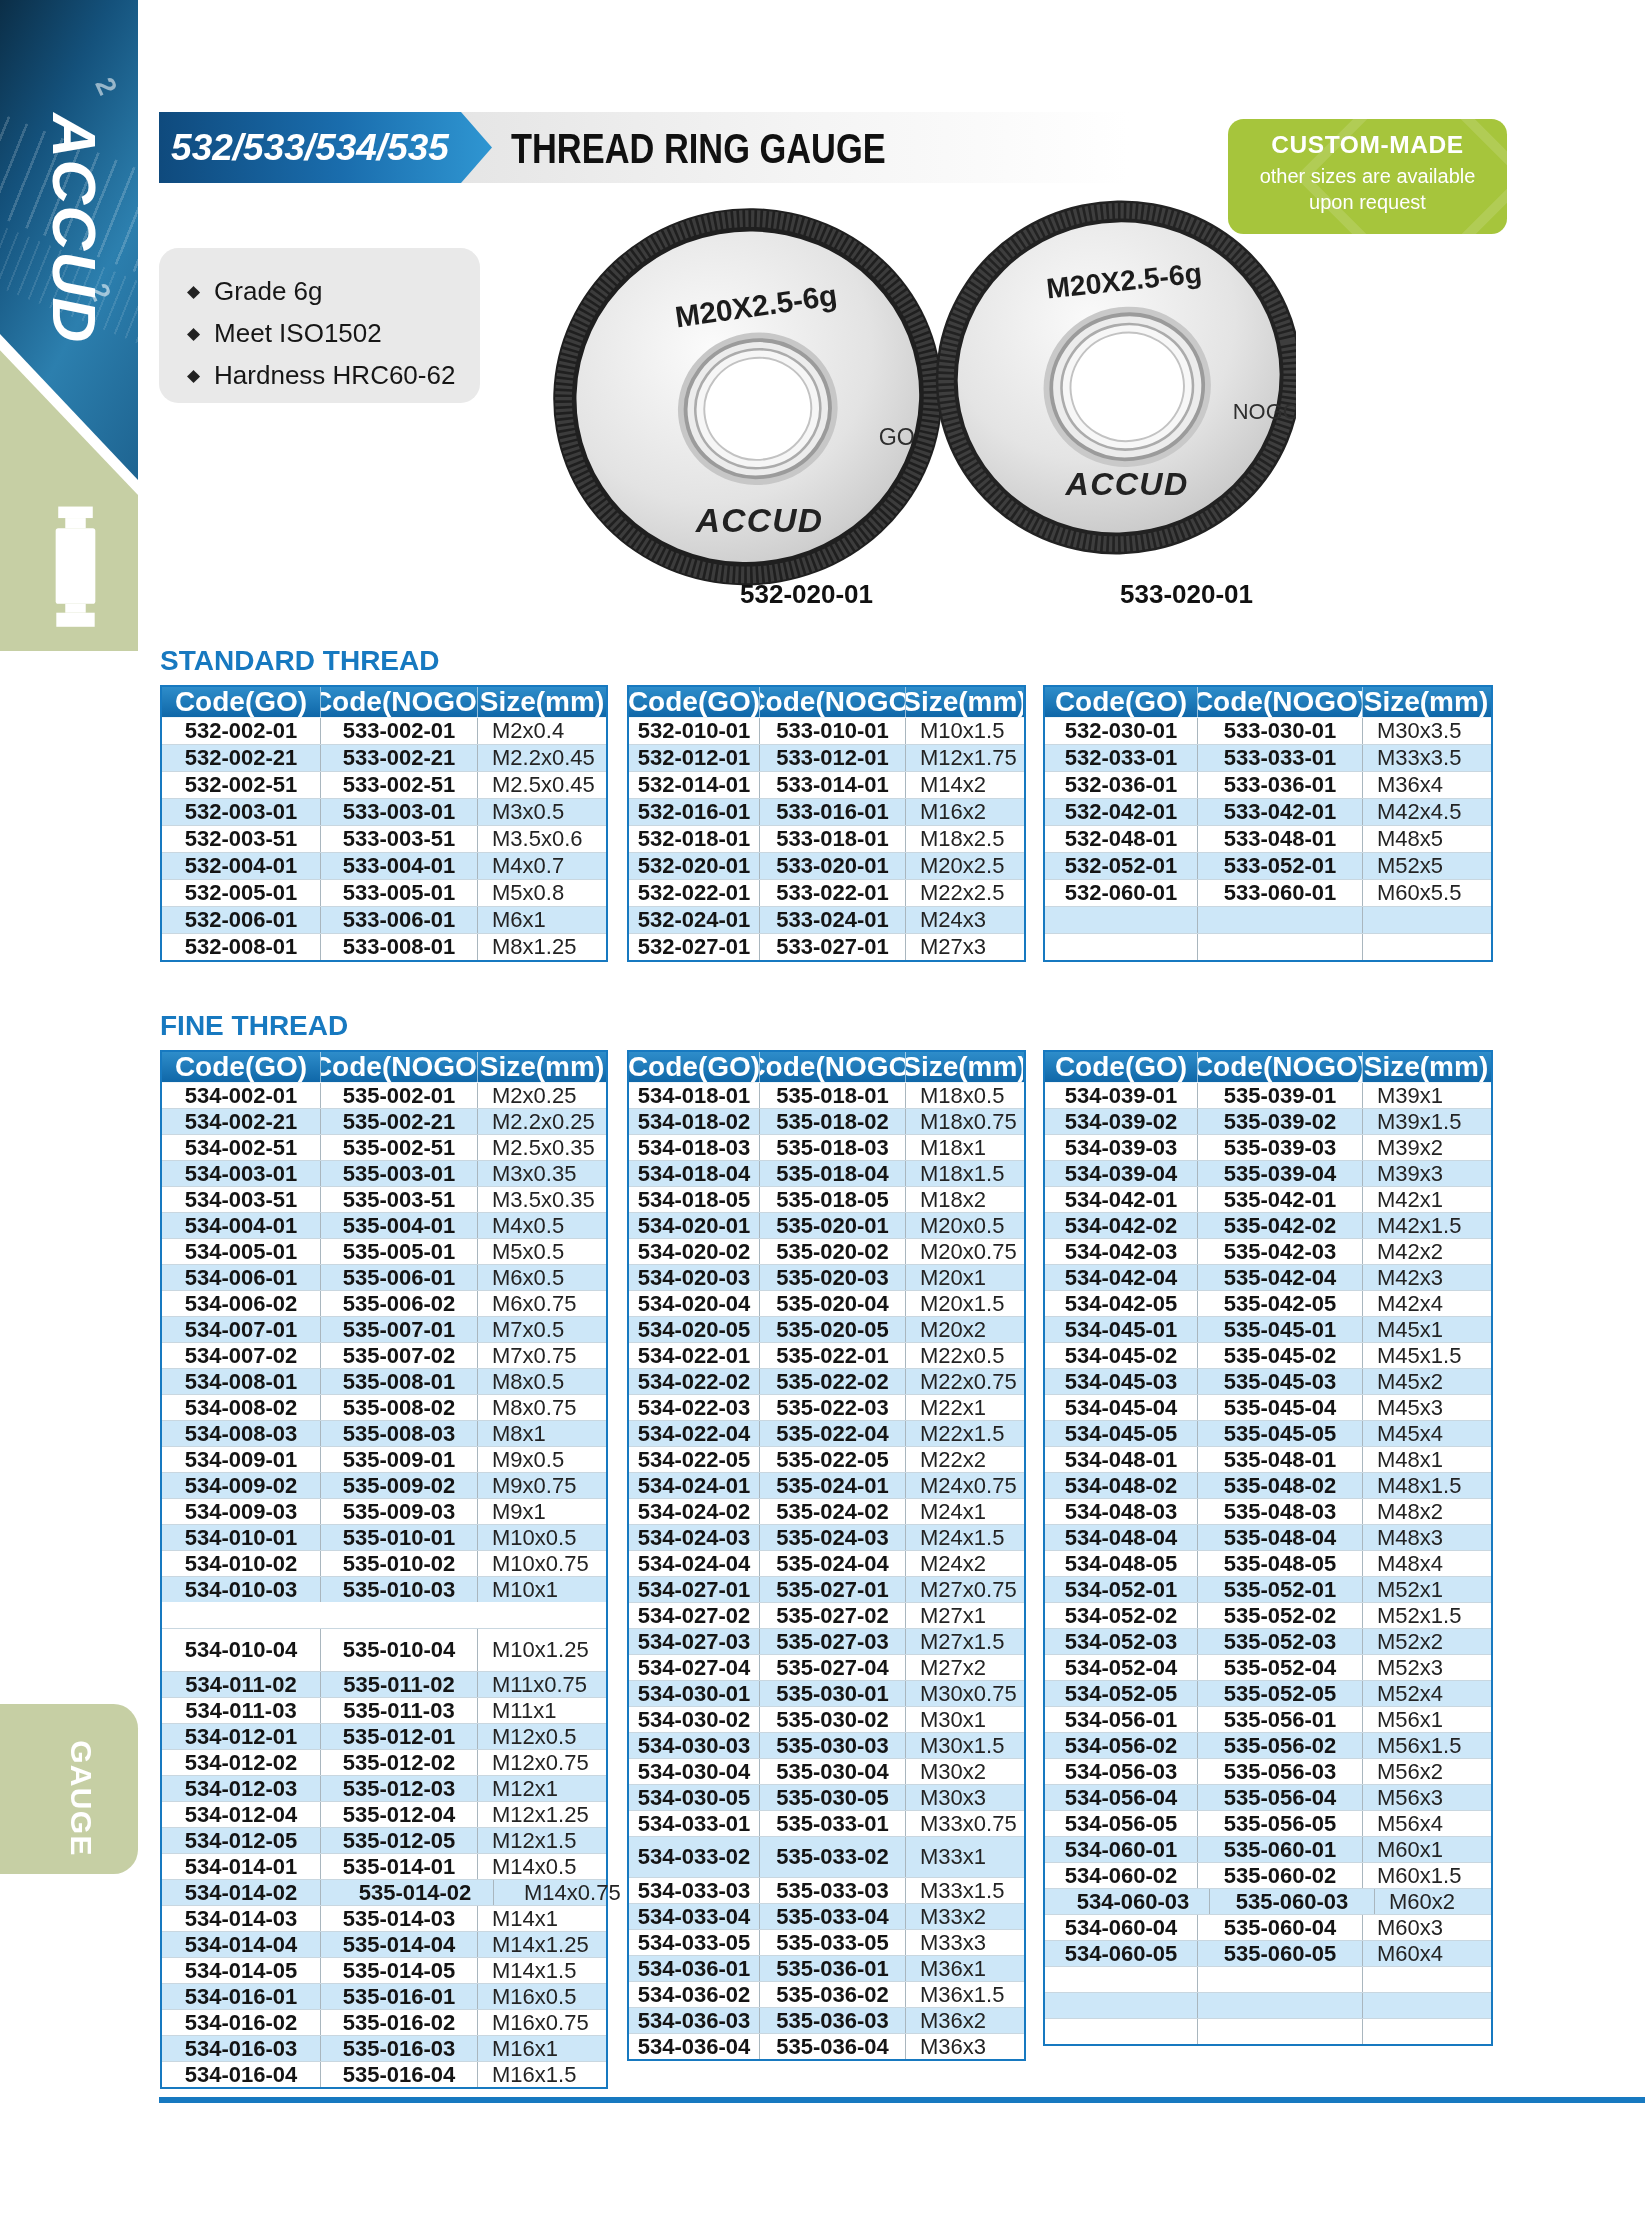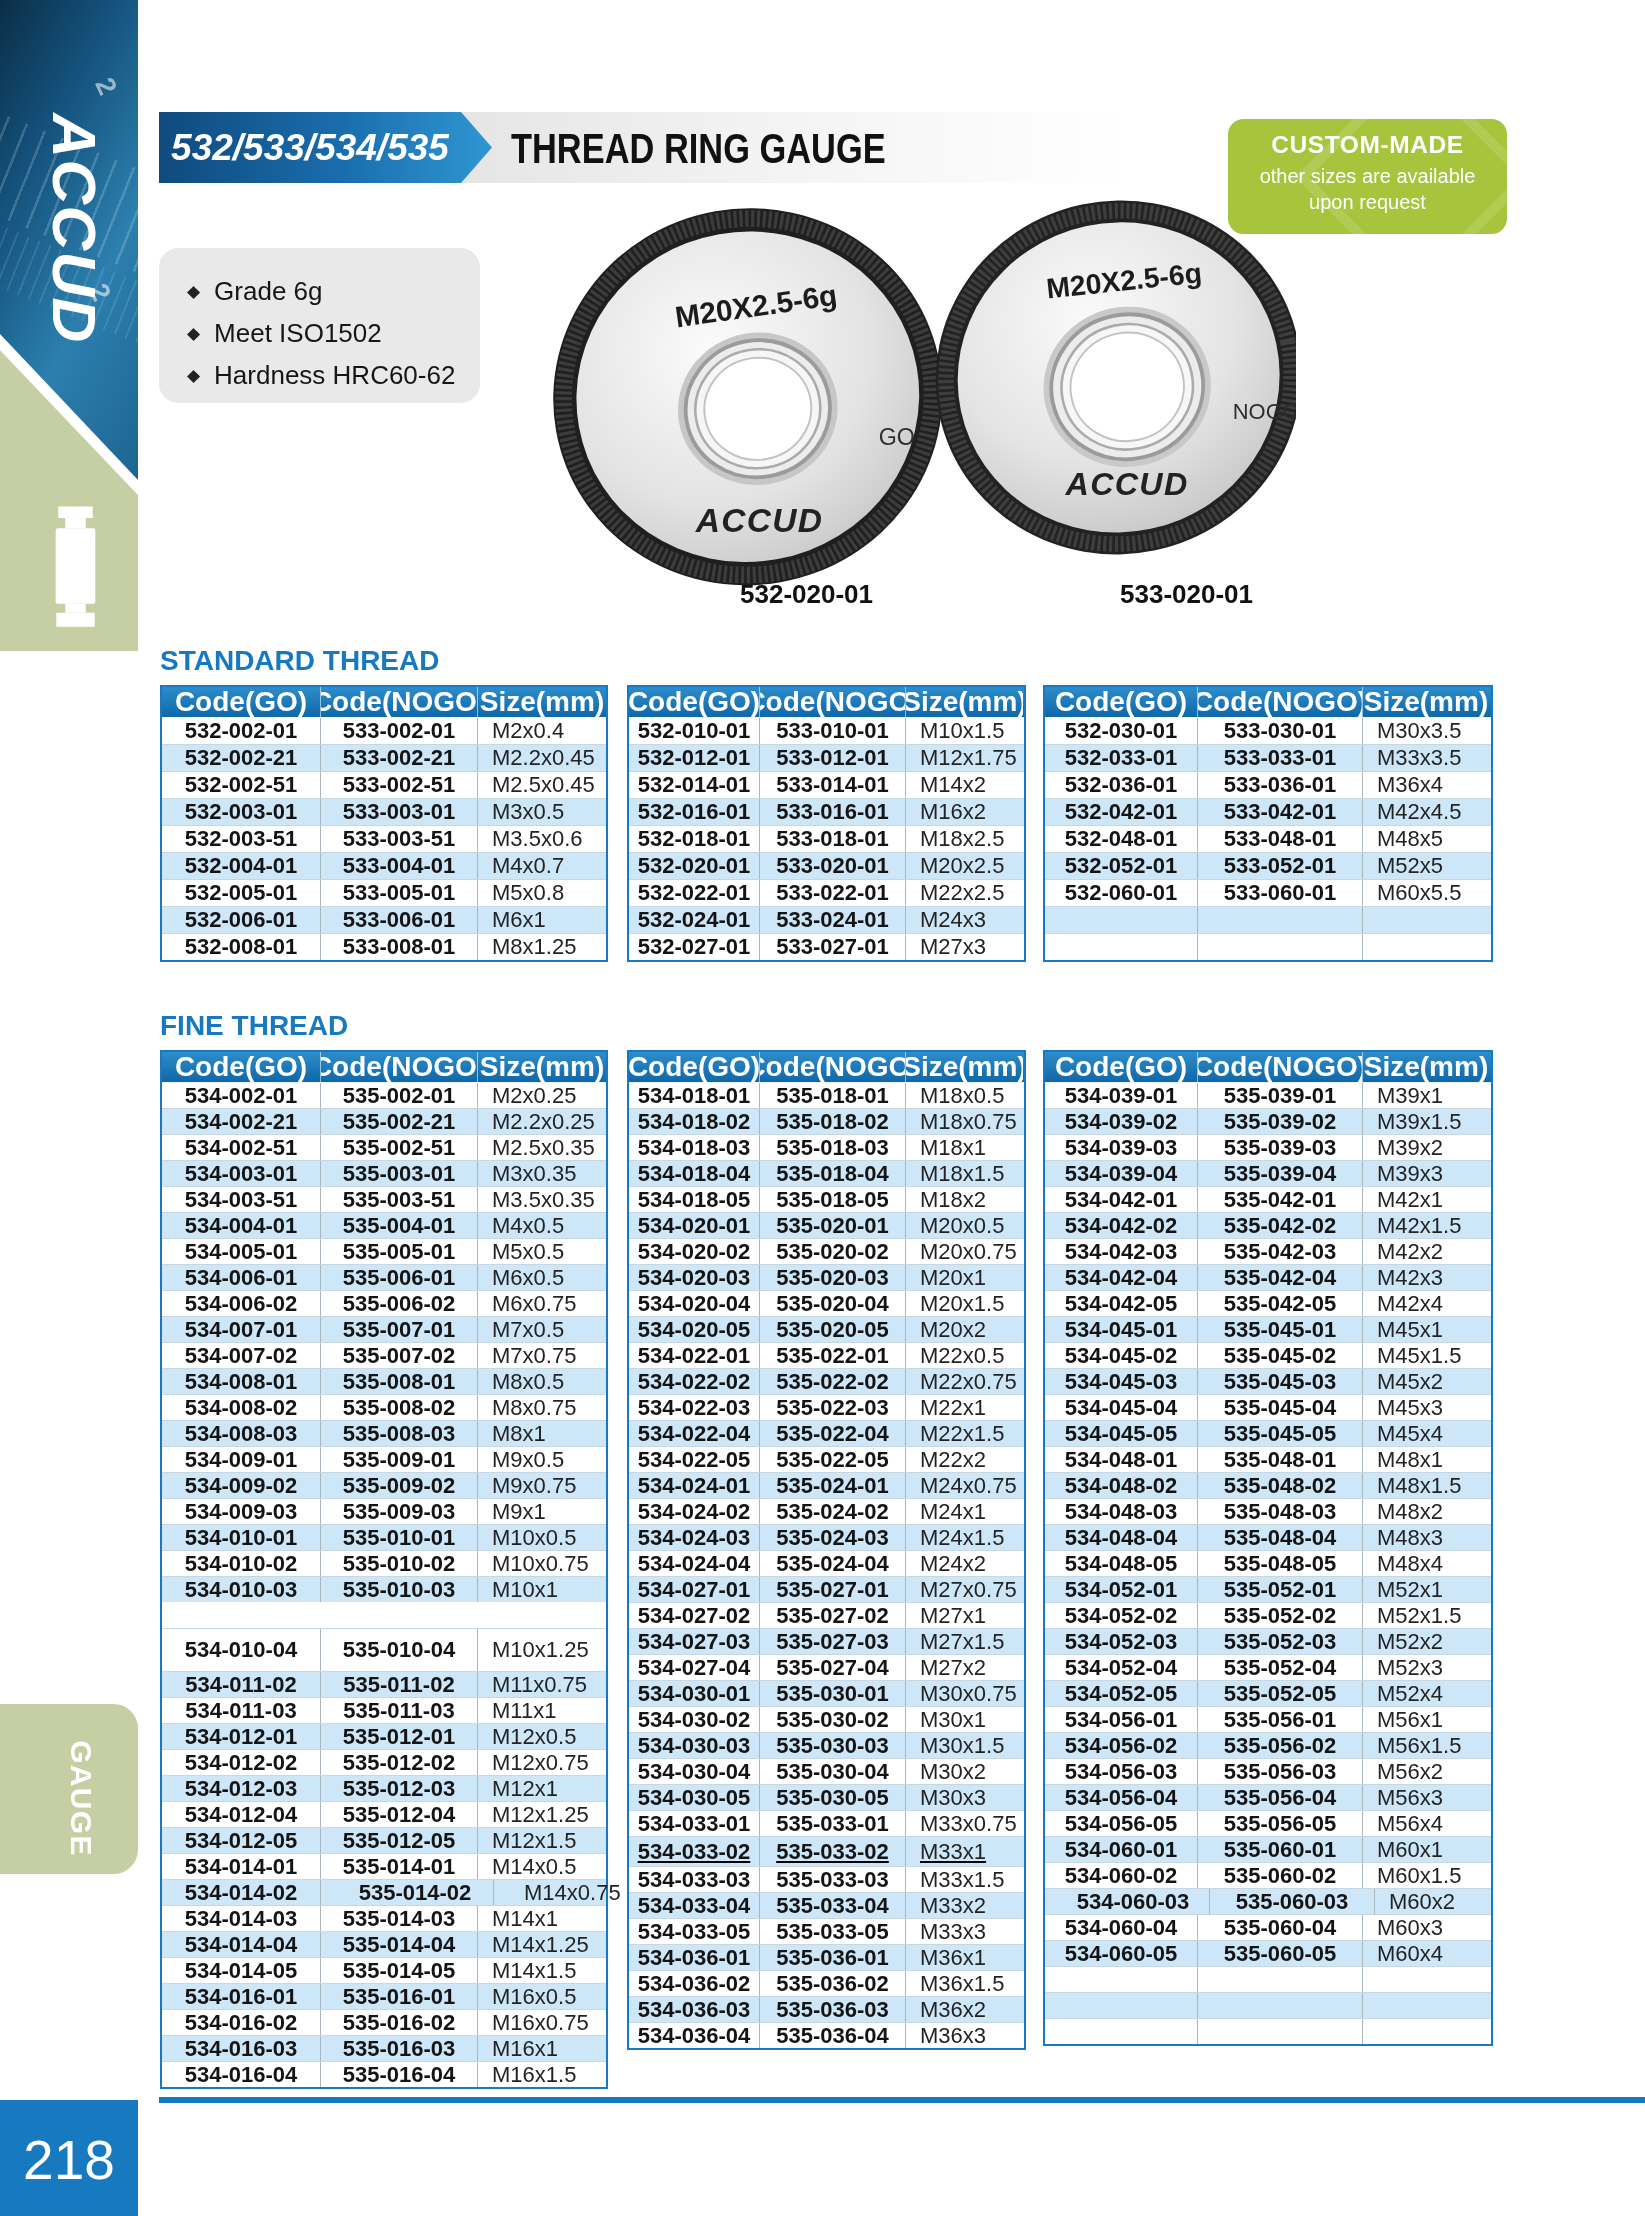--- a/index.html
+++ b/index.html
@@ -676,21 +676,21 @@
           <div class="t-row alt" style="grid-template-columns: 131px 146px 117px; height: 26px;">
             <div class="t-cell">534-030-05</div>
             <div class="t-cell">535-030-05</div>
             <div class="t-cell size">M30x3</div>
           </div>
           <div class="t-row" style="grid-template-columns: 131px 146px 117px; height: 26px;">
             <div class="t-cell">534-033-01</div>
             <div class="t-cell">535-033-01</div>
             <div class="t-cell size">M33x0.75</div>
           </div>
-          <div class="t-row alt" style="grid-template-columns: 131px 146px 117px; height: 30px; text-decoration: underline;">
+          <div class="t-row alt" style="grid-template-columns: 131px 146px 117px; height: 41px;">
             <div class="t-cell">534-033-02</div>
             <div class="t-cell">535-033-02</div>
             <div class="t-cell size">M33x1</div>
           </div>
           <div class="t-row" style="grid-template-columns: 131px 146px 117px; height: 26px;">
             <div class="t-cell">534-033-03</div>
             <div class="t-cell">535-033-03</div>
             <div class="t-cell size">M33x1.5</div>
           </div>
           <div class="t-row alt" style="grid-template-columns: 131px 146px 117px; height: 26px;">
@@ -918,15 +918,14 @@
             <div class="t-cell size"></div>
           </div>
         </div>
       </div>
     </div>
 
   <div class="footer-rule"></div>
   <div class="gauge-tab">
     <span>GAUGE</span>
   </div>
-  <div class="page-num">218</div>
 </div>
 
 
 </body></html>

